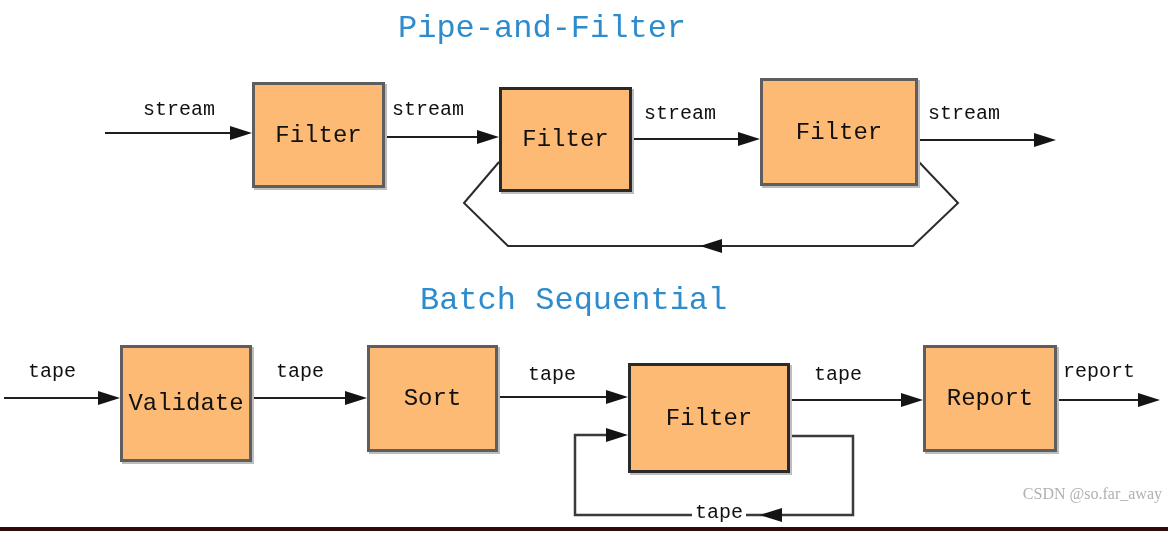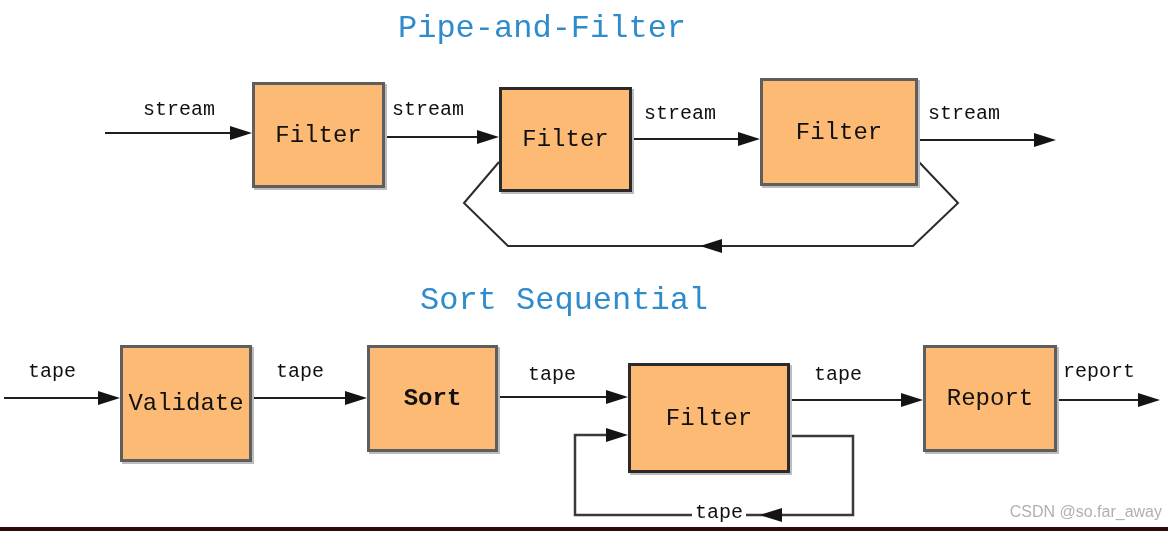--- a/index.html
+++ b/index.html
@@ -35,40 +35,40 @@
   .lbl {
     position: absolute;
     font-size: 20px;
     color: #111111;
     white-space: nowrap;
   }
   .lbl.onwire { background: #ffffff; padding: 0 3px; }
   .watermark {
     position: absolute;
     right: 6px;
-    top: 503px;
-    font-family: Liberation Sans, sans-serif;
+    top: 485px;
+    font-family: Liberation Serif, serif;
     font-size: 16px;
     color: #b0b0b0;
   }
   .bottom-bar {
     position: absolute;
     left: 0;
     top: 527px;
     width: 100%;
     height: 4px;
     background: #2e0a0a;
   }
 
   
   .box-f1       { left: 252px; top:  82px; width: 133px; height: 106px; }
   .box-f2       { left: 499px; top:  87px; width: 133px; height: 105px; }
   .box-f3       { left: 760px; top:  78px; width: 158px; height: 108px; }
   .box-validate { left: 120px; top: 345px; width: 132px; height: 117px; }
-  .box-sort     { left: 367px; top: 345px; width: 131px; height: 107px; font-weight: bold; }
+  .box-sort     { left: 367px; top: 345px; width: 131px; height: 107px; }
   .box-update   { left: 628px; top: 363px; width: 162px; height: 110px; }
   .box-report   { left: 923px; top: 345px; width: 134px; height: 107px; }
 
   
   .title-pf { left: 398px; top: 10px; }
   .title-bs { left: 420px; top: 282px; }
 
   
   .lbl-stream-in  { left: 143px; top:  98px; }
   .lbl-stream-12  { left: 392px; top:  98px; }
@@ -130,21 +130,21 @@
       <polygon points="1160,400 1138,393 1138,407" fill="#141414" stroke="none"></polygon>
     </g>
     <g stroke="#3a3a3a" stroke-width="2.5">
       <polyline points="790,436 853,436 853,515 575,515 575,435 610,435" fill="none"></polyline>
       <polygon points="628,435 606,428 606,442" fill="#141414" stroke="none"></polygon>
       <polygon points="760,515 782,508 782,522" fill="#141414" stroke="none"></polygon>
     </g>
   </svg>
 
   <div class="title title-pf">Pipe-and-Filter</div>
-  <div class="title title-bs">Sort Sequential</div>
+  <div class="title title-bs">Batch Sequential</div>
 
   <div class="box box-f1">
     <span>Filter</span>
   </div>
   <div class="box dark box-f2">
     <span>Filter</span>
   </div>
   <div class="box box-f3">
     <span>Filter</span>
   </div>

